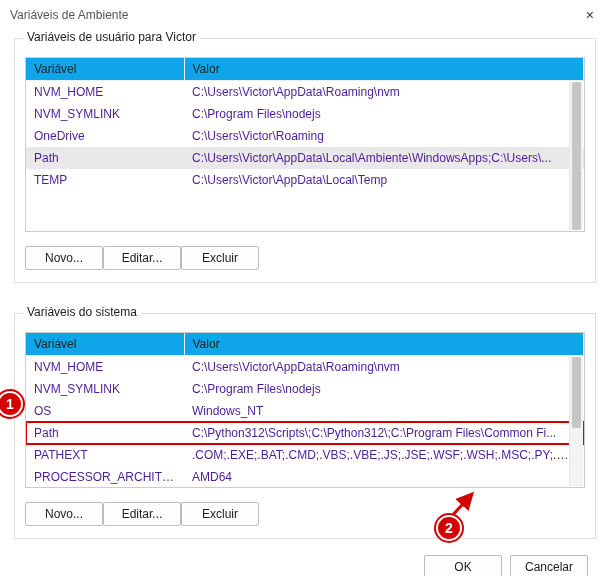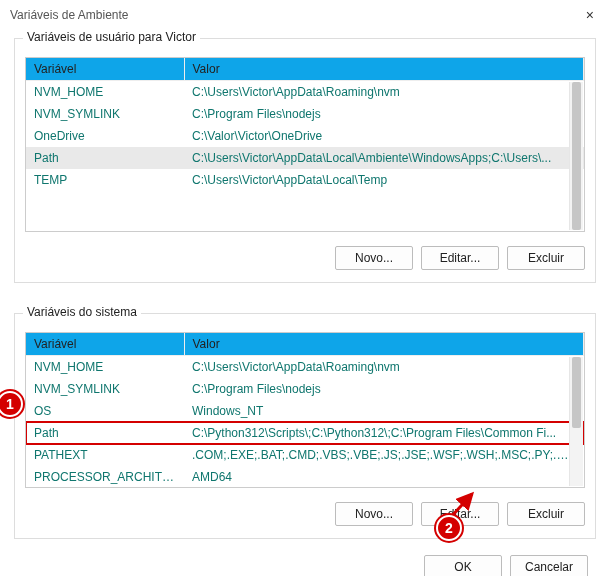--- a/index.html
+++ b/index.html
@@ -60,21 +60,21 @@
     font-size: 12px;
     padding: 4px 8px;
     background: #0ea5e9;
     border-right: 1px solid #eee;
     border-bottom: 1px solid #eee;
     color: #222;
   }
   .table td {
     padding: 4px 8px;
     font-size: 12px;
-    color: #0f766e;
+    color: #4c1d95;
     white-space: nowrap;
     overflow: hidden;
     text-overflow: ellipsis;
   }
   .table col.c1 { width: 158px; }
   .row-sel td { background: #e9e9e9; }
   .row-hi {
     outline: 2px solid #d40000;
     outline-offset: -1px;
   }
@@ -88,22 +88,20 @@
     border-left: 1px solid #e6e6e6;
   }
   .scroll .thumb {
     position: absolute;
     left: 2px; right: 2px;
     background: #c6c6c6;
     border-radius: 2px;
   }
   .btn-row {
     display: flex;
-    justify-content: flex-end;
-    gap: 8px;
     margin-top: 14px;
   }
   .btn {
     min-width: 78px;
     height: 24px;
     border: 1px solid #bcbcbc;
     background: #fdfdfd;
     font-size: 12px;
     color: #222;
     display: inline-flex;
@@ -168,21 +166,21 @@
           <tr>
             <td>NVM_HOME</td>
             <td>C:\Users\Victor\AppData\Roaming\nvm</td>
           </tr>
           <tr>
             <td>NVM_SYMLINK</td>
             <td>C:\Program Files\nodejs</td>
           </tr>
           <tr>
             <td>OneDrive</td>
-            <td>C:\Valor\Victor\OneDrive</td>
+            <td>C:\Users\Victor\Roaming</td>
           </tr>
           <tr class="row-sel">
             <td>Path</td>
             <td>C:\Users\Victor\AppData\Local\Ambiente\WindowsApps;C:\Users\...</td>
           </tr>
           <tr>
             <td>TEMP</td>
             <td>C:\Users\Victor\AppData\Local\Temp</td>
           </tr>
         </tbody>

